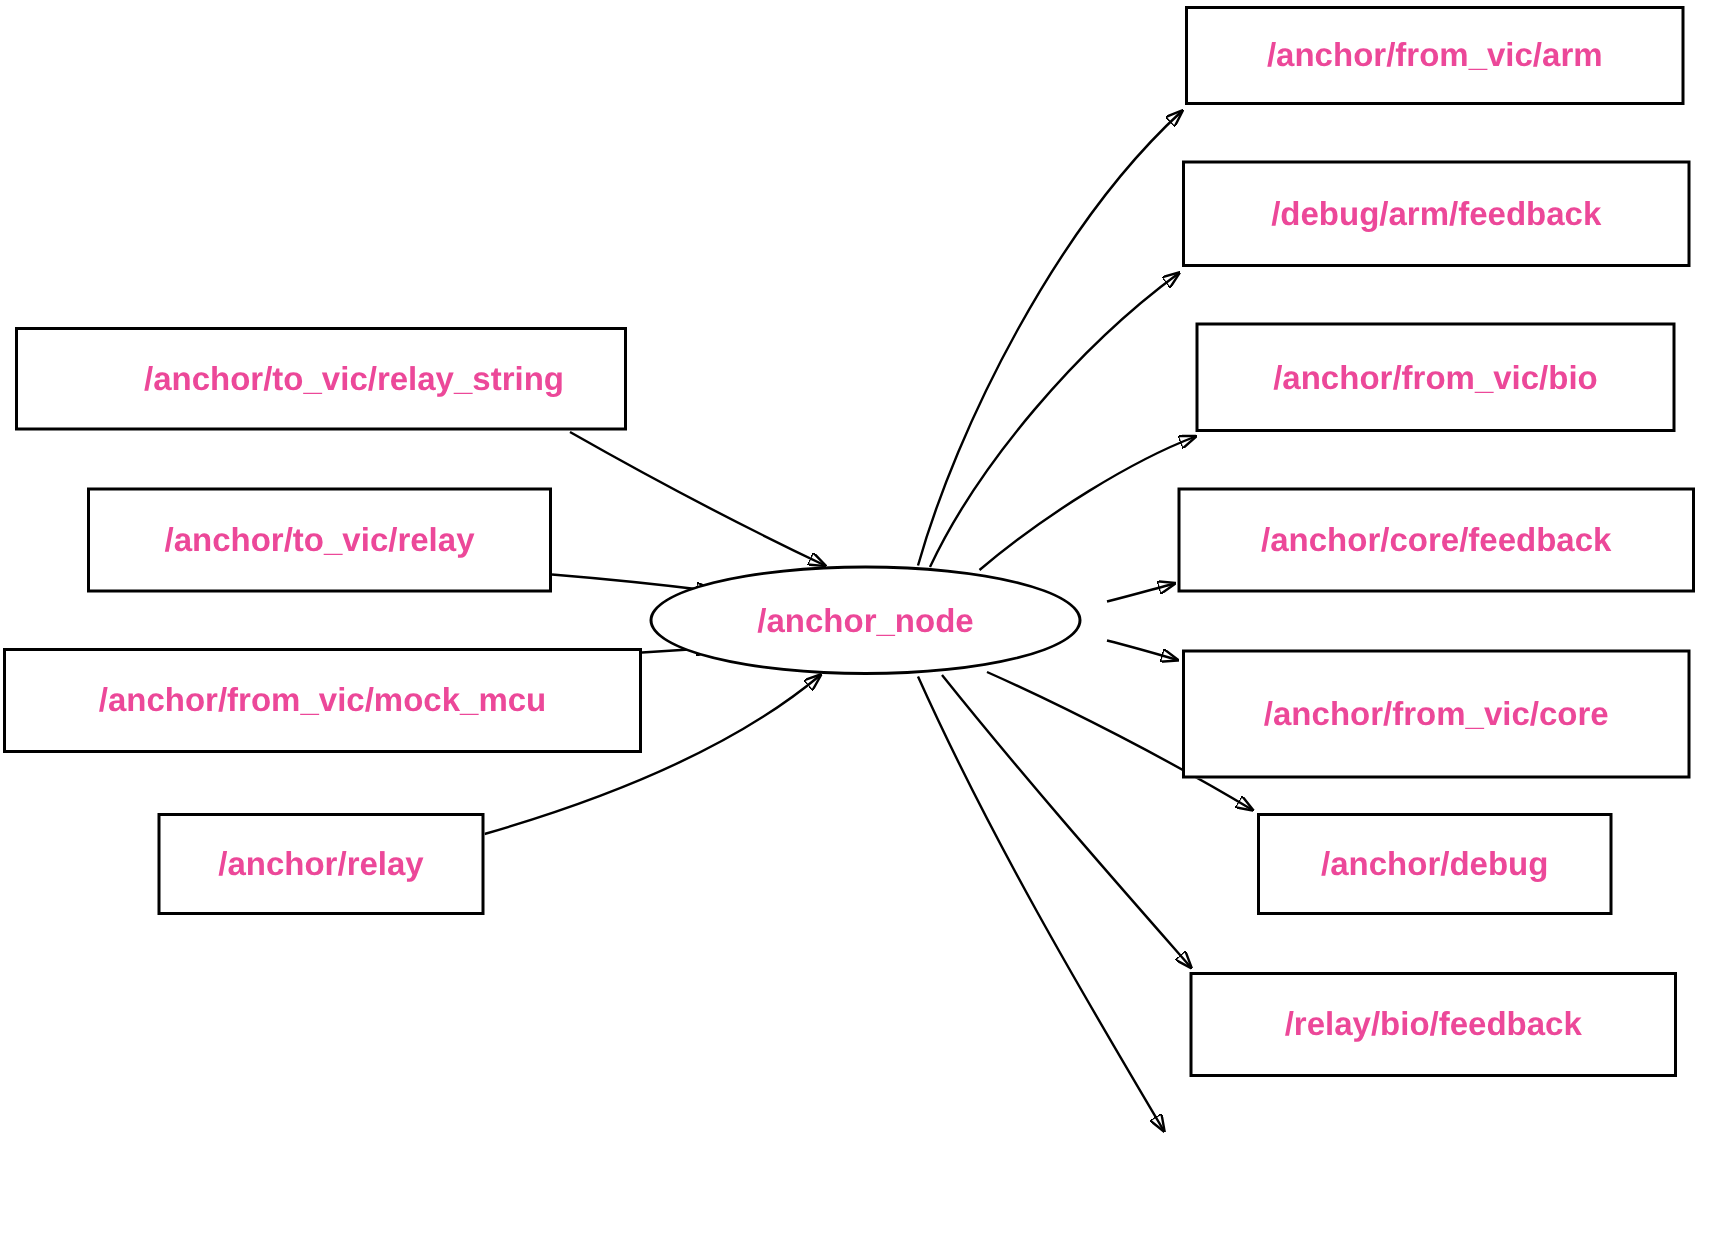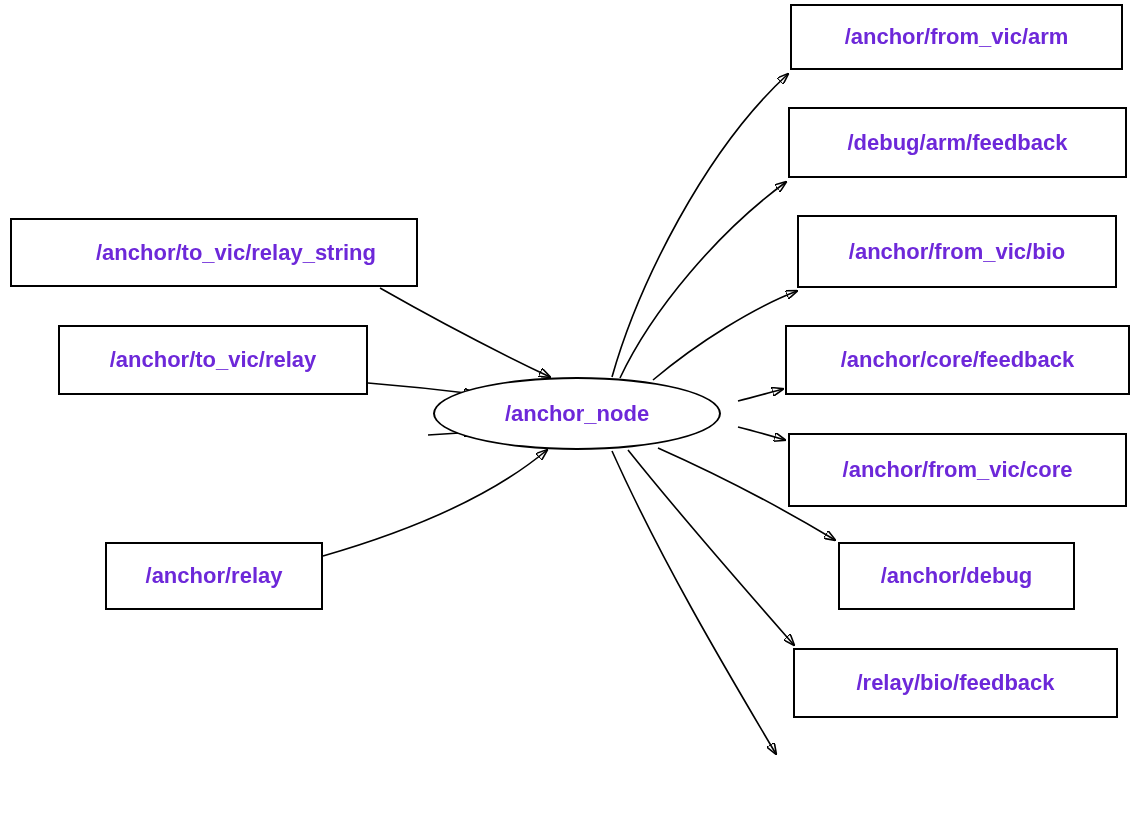--- a/index.html
+++ b/index.html
@@ -23,42 +23,42 @@
     stroke-width: 1.6px;
   }
   .node {
     position: absolute;
     box-sizing: border-box;
     background: #ffffff;
     border: 2px solid #000000;
     display: flex;
     align-items: center;
     justify-content: center;
-    color: #6d28d9;
+    color: #ec4899;
     font-size: 22px;
     font-weight: 600;
     white-space: nowrap;
   }
   .node.ellipse { border-radius: 50%; }
 
   
   .n-relay-string { left: 10px;  top: 218px; width: 408px; height: 69px; padding-left: 44px; }
   .n-to-vic-relay { left: 58px;  top: 325px; width: 310px; height: 70px; }
   .n-mock-mcu     { left: 2px;   top: 432px; width: 426px; height: 70px; }
   .n-relay        { left: 105px; top: 542px; width: 218px; height: 68px; }
 
   
   .n-anchor-node  { left: 433px; top: 377px; width: 288px; height: 73px; align-items: center; }
 
   
   .n-from-vic-arm   { left: 790px; top: 4px;   width: 333px; height: 66px; }
   .n-arm-feedback   { left: 788px; top: 107px; width: 339px; height: 71px; }
   .n-from-vic-bio   { left: 797px; top: 215px; width: 320px; height: 73px; }
   .n-core-feedback  { left: 785px; top: 325px; width: 345px; height: 70px; }
-  .n-from-vic-core  { left: 788px; top: 433px; width: 339px; height: 74px; }
+  .n-from-vic-core  { left: 788px; top: 433px; width: 339px; height: 86px; }
   .n-debug          { left: 838px; top: 542px; width: 237px; height: 68px; }
   .n-bio-feedback   { left: 793px; top: 648px; width: 325px; height: 70px; }
   .n-from-vic-debug { left: 773px; top: 757px; width: 355px; height: 70px; }
 </style>
 </head>
 <body>
 
 <div class="canvas">
 
   <svg class="edge-layer" viewBox="0 0 1141 828" xmlns="http://www.w3.org/2000/svg">
@@ -82,20 +82,23 @@
     <path d="M 628,450 C 684,520 744,588 794,645" marker-end="url(#arrow)"></path>
     <path d="M 612,451 C 660,558 722,663 776,754" marker-end="url(#arrow)"></path>
   </svg>
 
   <div class="node n-relay-string">
     <span>/anchor/to_vic/relay_string</span>
   </div>
   <div class="node n-to-vic-relay">
     <span>/anchor/to_vic/relay</span>
   </div>
+  <div class="node n-mock-mcu">
+    <span>/anchor/from_vic/mock_mcu</span>
+  </div>
   <div class="node n-relay">
     <span>/anchor/relay</span>
   </div>
 
   <div class="node ellipse n-anchor-node">
     <span>/anchor_node</span>
   </div>
 
   <div class="node n-from-vic-arm">
     <span>/anchor/from_vic/arm</span>

